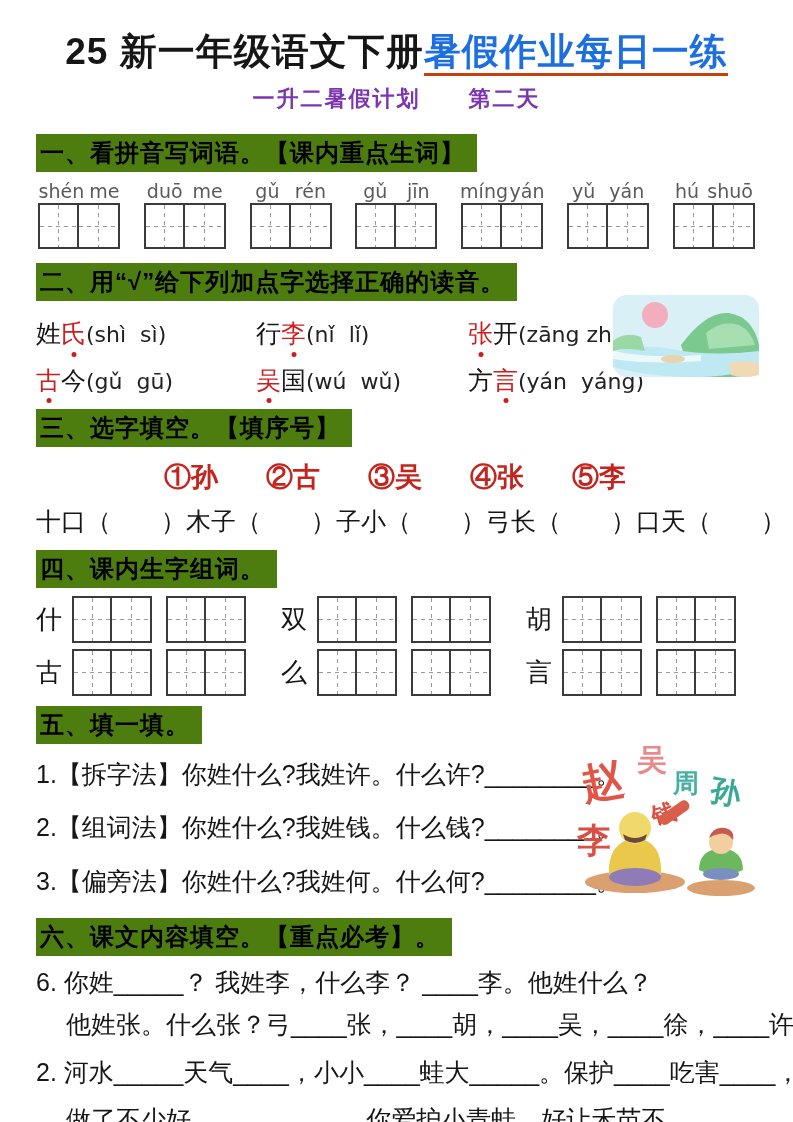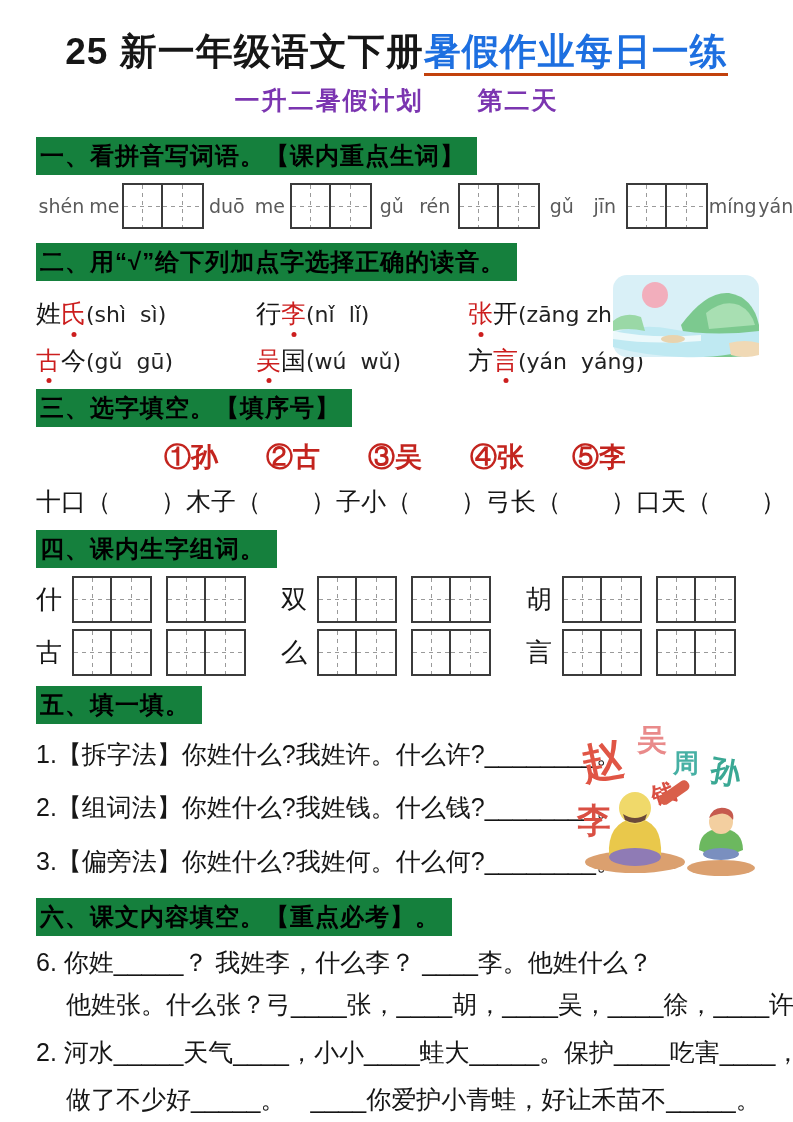--- a/index.html
+++ b/index.html
@@ -5,25 +5,25 @@
   html,body{margin:0;padding:0;}
   body{
     width:793px;height:1122px;overflow:hidden;background:#ffffff;
     font-family:"Liberation Sans",sans-serif;color:#161616;
   }
   .page{position:relative;width:793px;height:1122px;padding:26px 36px 0;box-sizing:border-box;}
 
   
   .title1{margin:4px 0 0;text-align:center;font-size:37px;font-weight:800;letter-spacing:1px;line-height:1.2;white-space:nowrap;}
   .title1 .blue-u{color:#1d6fe0;border-bottom:3px solid #c2410c;padding-bottom:1px;}
-  .title2{margin:10px 0 14px;text-align:center;font-size:25px;font-weight:800;color:#7b35b0;letter-spacing:2px;white-space:pre;}
+  .title2{margin:10px 0 14px;text-align:center;font-size:22px;font-weight:800;color:#7b35b0;letter-spacing:2px;white-space:pre;}
 
   
   .band{
-    display:inline-block;background:#15803d;color:#000;
+    display:inline-block;background:#4d7c0f;color:#000;
     font-size:24px;font-weight:800;line-height:1.25;
     padding:4px 12px 4px 4px;letter-spacing:1px;
   }
   section{margin:0;}
 
   
   .tian{display:inline-flex;vertical-align:middle;}
   .cell{
     width:41px;height:46px;border:2px solid #3b3b3b;box-sizing:border-box;background:#fff;
     background-image:
@@ -31,21 +31,21 @@
       repeating-linear-gradient(to bottom,#9a9a9a 0 4px,transparent 4px 8px);
     background-size:100% 1px,1px 100%;
     background-position:0 50%,50% 0;
     background-repeat:no-repeat;
   }
   .cell + .cell{border-left:none;}
 
   
   .sec1 .band{margin:6px 0 8px;}
   .pinyin-row{display:flex;justify-content:space-between;width:721px;}
-  .pw{display:flex;flex-direction:row;align-items:center;}
+  .pw{display:flex;flex-direction:column;align-items:center;}
   .py{display:flex;justify-content:space-around;width:86px;font-family:"DejaVu Sans",sans-serif;
       font-size:19px;color:#5a5a5a;margin-bottom:1px;white-space:pre;}
 
   
   .sec2{position:relative;margin-top:14px;}
   .sec2 .band{margin-bottom:16px;}
   .s2-grid{display:grid;grid-template-columns:220px 212px 1fr;row-gap:14px;width:630px;}
   .s2-item{font-size:25px;white-space:pre;line-height:1.3;}
   .redchar{color:#cc1e1e;position:relative;display:inline-block;}
   .redchar::after{content:"";position:absolute;width:5px;height:5px;border-radius:50%;

